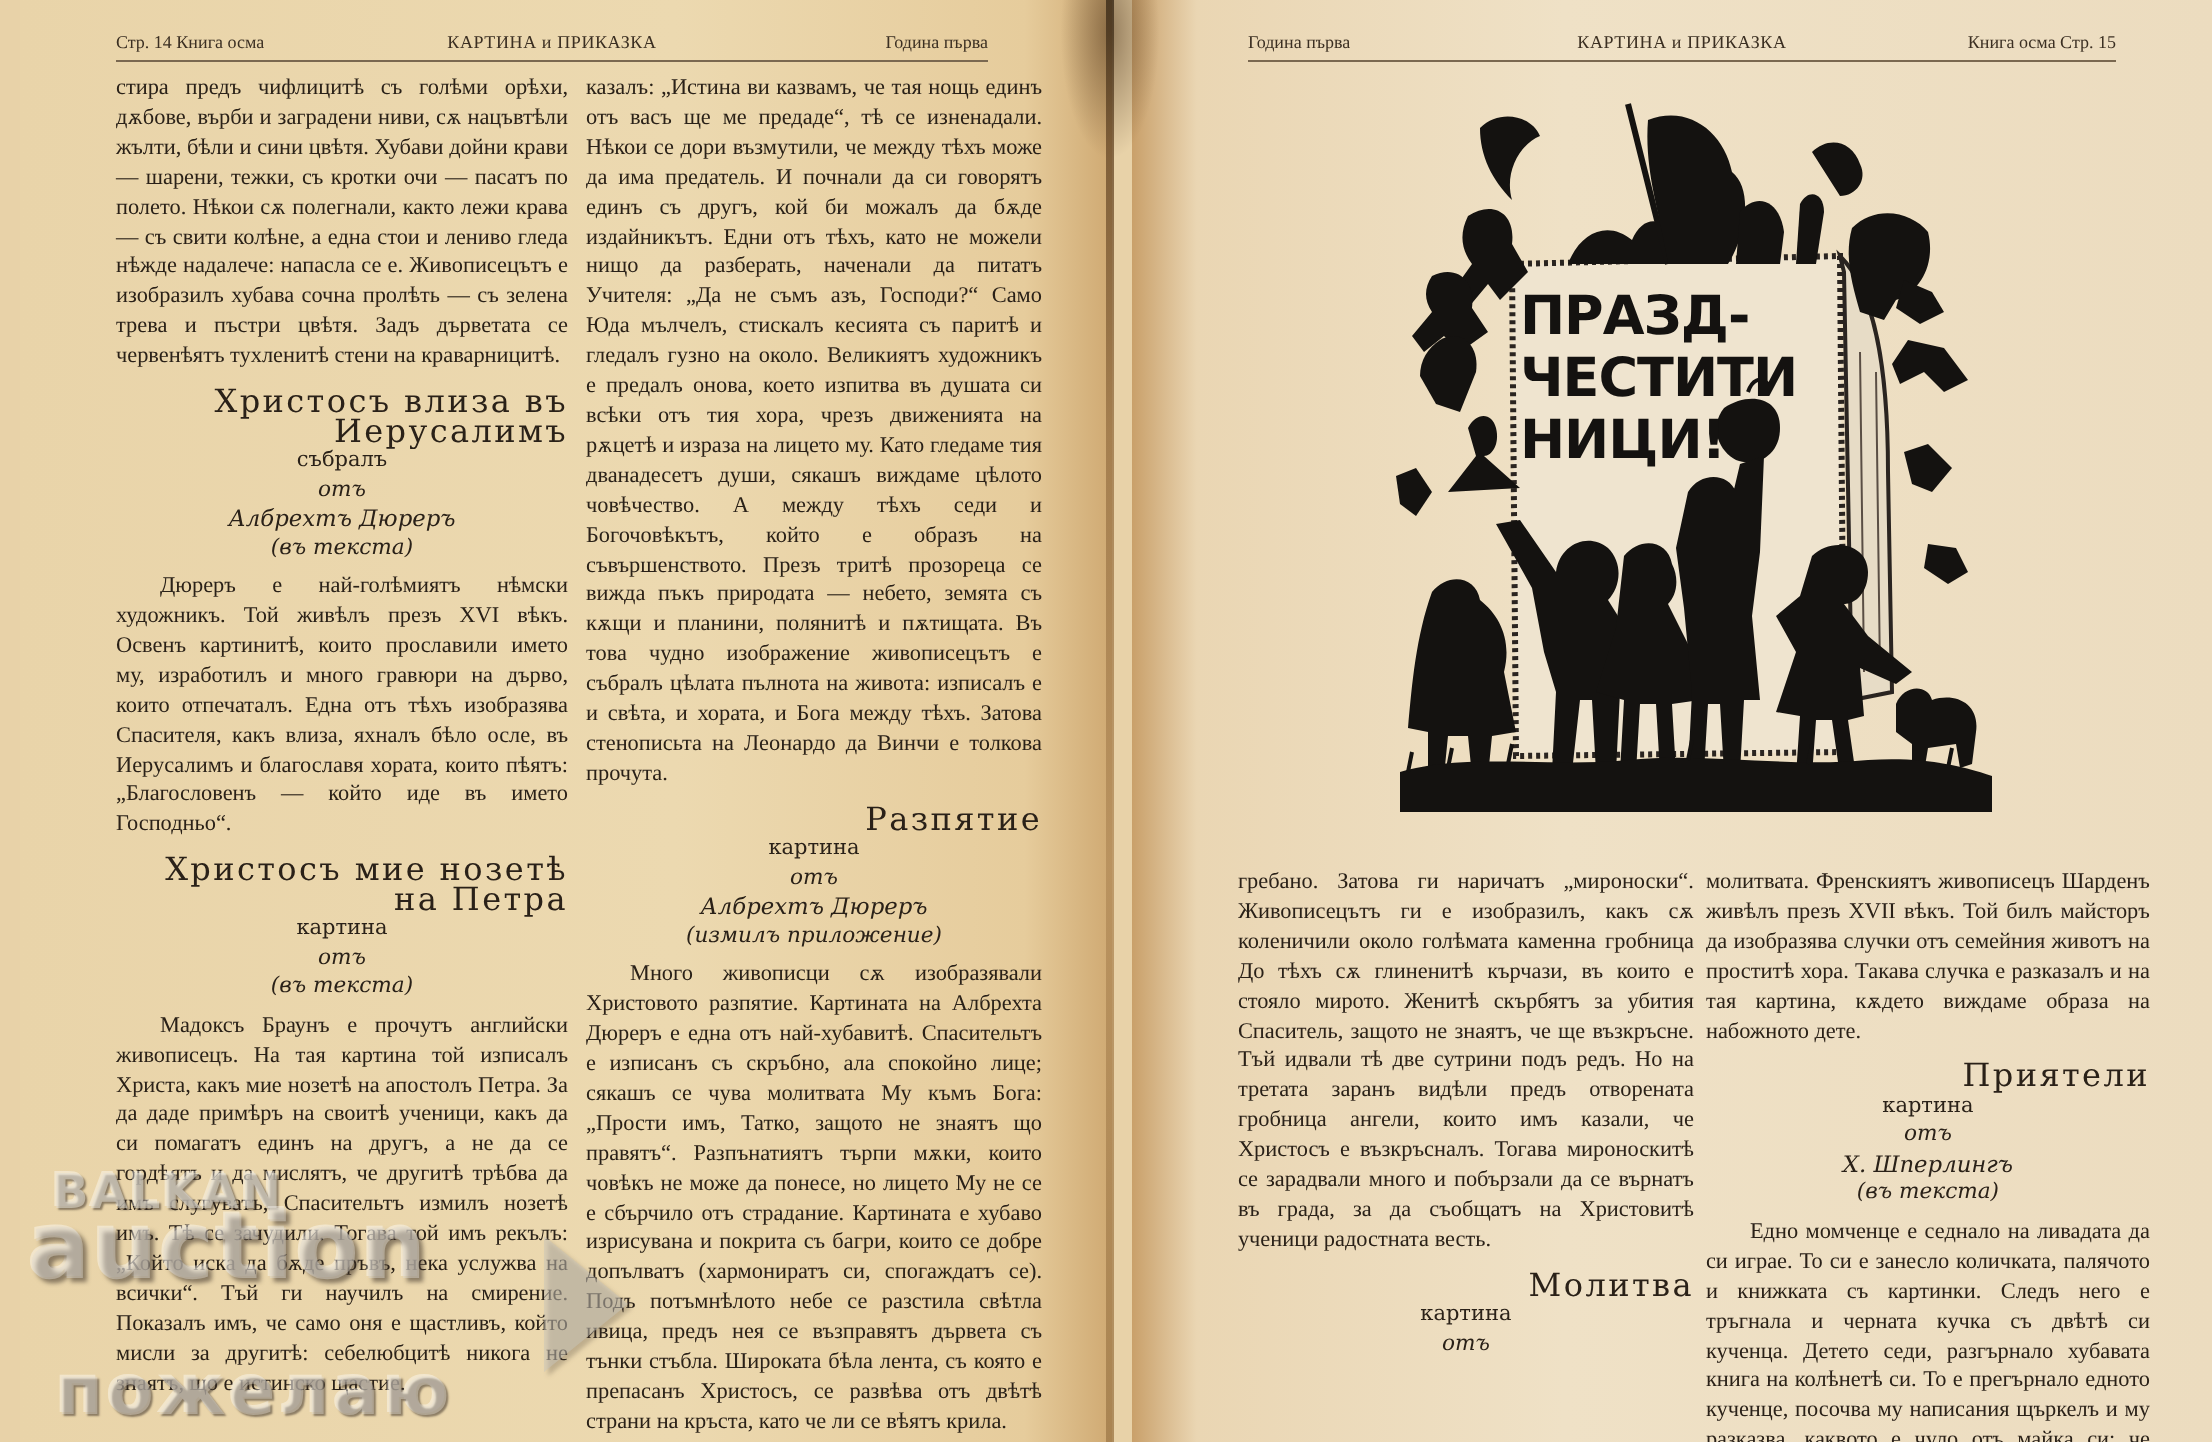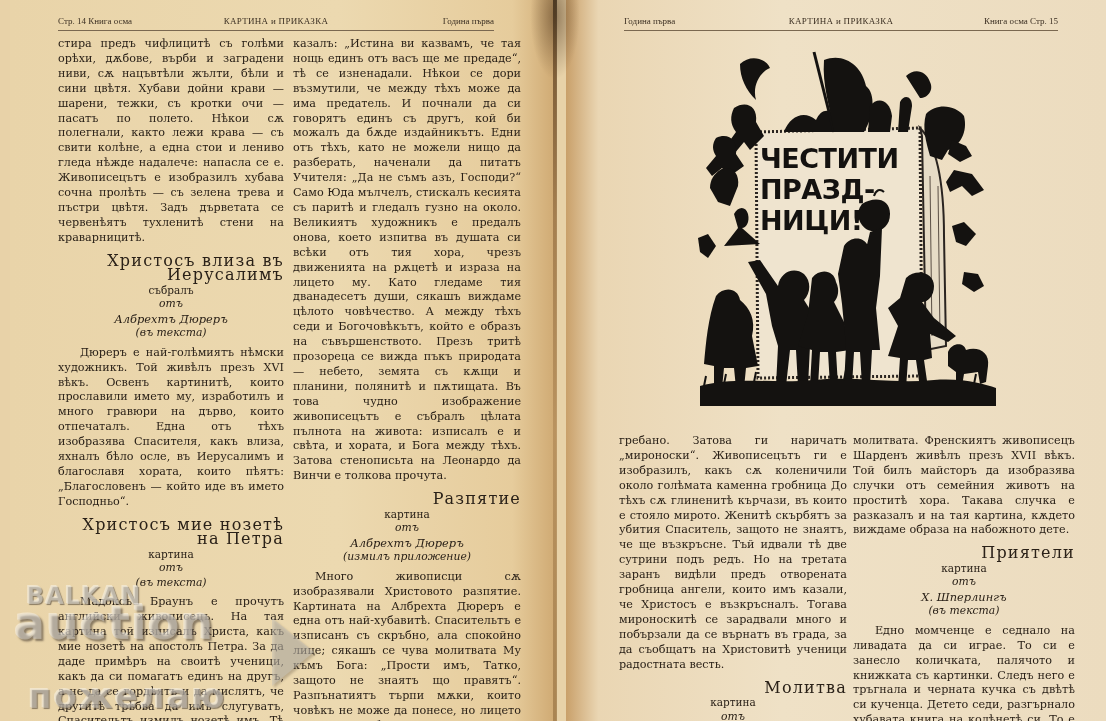--- a/index.html
+++ b/index.html
@@ -38,21 +38,21 @@
   .page-left .running-head { left: 48px; right: 62px; }
   .page-right .running-head { left: 58px; right: 48px; }
   .rh-left { position: absolute; left: 0; top: 6px; }
   .rh-center { position: absolute; left: 0; right: 0; top: 6px; text-align: center; letter-spacing: .3px; }
   .rh-right { position: absolute; right: 0; top: 6px; }
 
   .col {
     position: absolute; font-size: 11.2px; line-height: 14.9px;
     text-align: justify; hyphens: manual;
   }
-  .col p { margin: 0; text-indent: 22px; }
+  .col p { margin: 0; text-indent: 22px; font-family: Liberation Serif, serif; }
   .col p.noindent { text-indent: 0; }
   .caption { text-align: center; margin: 8px 0 5px 0; line-height: 14.5px; }
   .caption .ct { letter-spacing: 1.2px; font-size: 16px; display: block; text-align: right; }
   .caption .ck { display: block; font-size: 10.5px; }
   .caption .ca { display: block; font-style: italic; font-size: 11.4px; }
   .caption .cn { display: block; font-size: 10.8px; font-style: italic; }
 
   .illustration {
     position: absolute; left: 128px; top: 46px; width: 312px; height: 378px;
   }
@@ -192,22 +192,22 @@
         <path d="M150 200 C156 190 170 190 174 200 C178 210 174 218 168 220 L176 186 L188 182 L186 230 L182 262 L186 304 L178 304 L176 340 L168 340 L166 306 L160 306 L158 340 L150 340 L152 300 L148 258 L144 228 Z" fill="#141210"></path>
 
         <path d="M212 232 C222 222 240 226 240 240 C240 250 234 256 228 256 L240 272 L262 290 L254 296 L236 288 L238 312 L230 314 L234 342 L226 342 L222 314 L214 314 L212 342 L204 342 L206 312 L194 310 L204 280 L194 262 L206 252 Z" fill="#141210"></path>
 
         <path d="M254 306 C258 296 270 296 272 304 C284 300 296 306 294 320 L292 336 L286 338 L284 326 L270 328 L268 340 L262 340 L262 326 L254 320 Z" fill="#141210"></path>
 
         <path d="M6 340 C40 330 80 338 120 334 C160 330 200 338 240 334 C270 332 290 338 302 342 L302 360 L6 360 Z" fill="#141210"></path>
         <path d="M10 340 L12 330 M30 338 L32 328 M60 336 L62 326 M150 334 L152 324 M210 336 L212 326 M280 338 L282 328" stroke="#141210" stroke-width="2"></path>
       </svg>
       <div class="ill-banner-text">
+        <div>ПРАЗД-</div>
         <div>ЧЕСТИТИ</div>
-        <div>ПРАЗД-</div>
         <div>НИЦИ!</div>
       </div>
     </div>
 
     <div class="col" style="left:53px; top:434px; width:228px;">
       <p class="noindent">гребано. Затова ги наричатъ „мироноски“. Живописецътъ ги е изобразилъ, какъ сѫ коленичили около голѣмата каменна гробница До тѣхъ сѫ глиненитѣ кърчази, въ които е стояло мирото. Женитѣ скърбятъ за убития Спаситель, защото не знаятъ, че ще възкръсне. Тъй идвали тѣ две сутрини подъ редъ. Но на третата заранъ видѣли предъ отворената гробница ангели, които имъ казали, че Христосъ е възкръсналъ. Тогава мироноскитѣ се зарадвали много и побързали да се вър­натъ въ града, за да съобщатъ на Христовитѣ ученици радостната весть.</p>
 
       <div class="caption">
         <span class="ct">Молитва</span>
         <span class="ck">картина</span>

